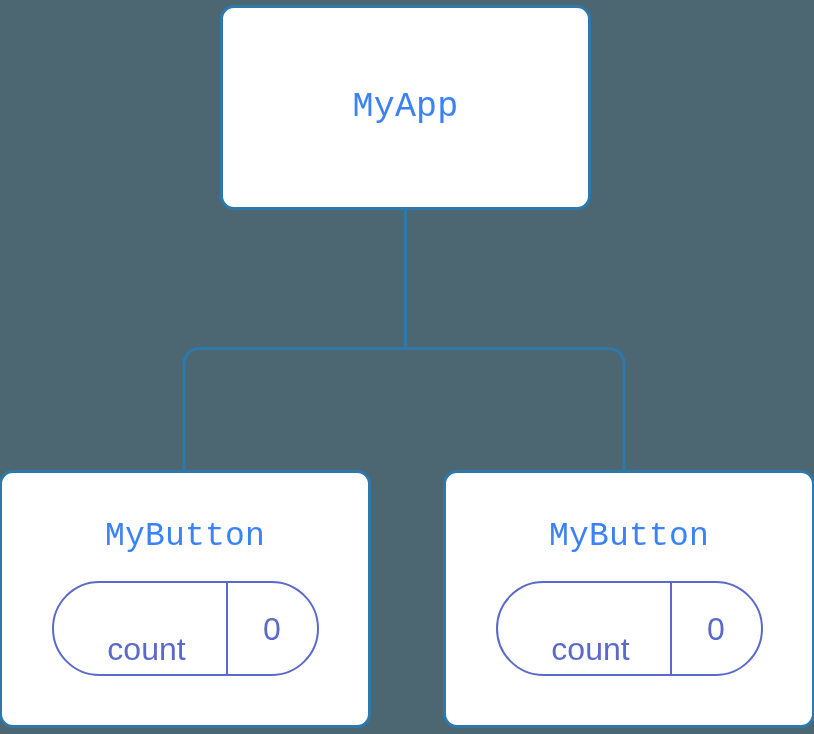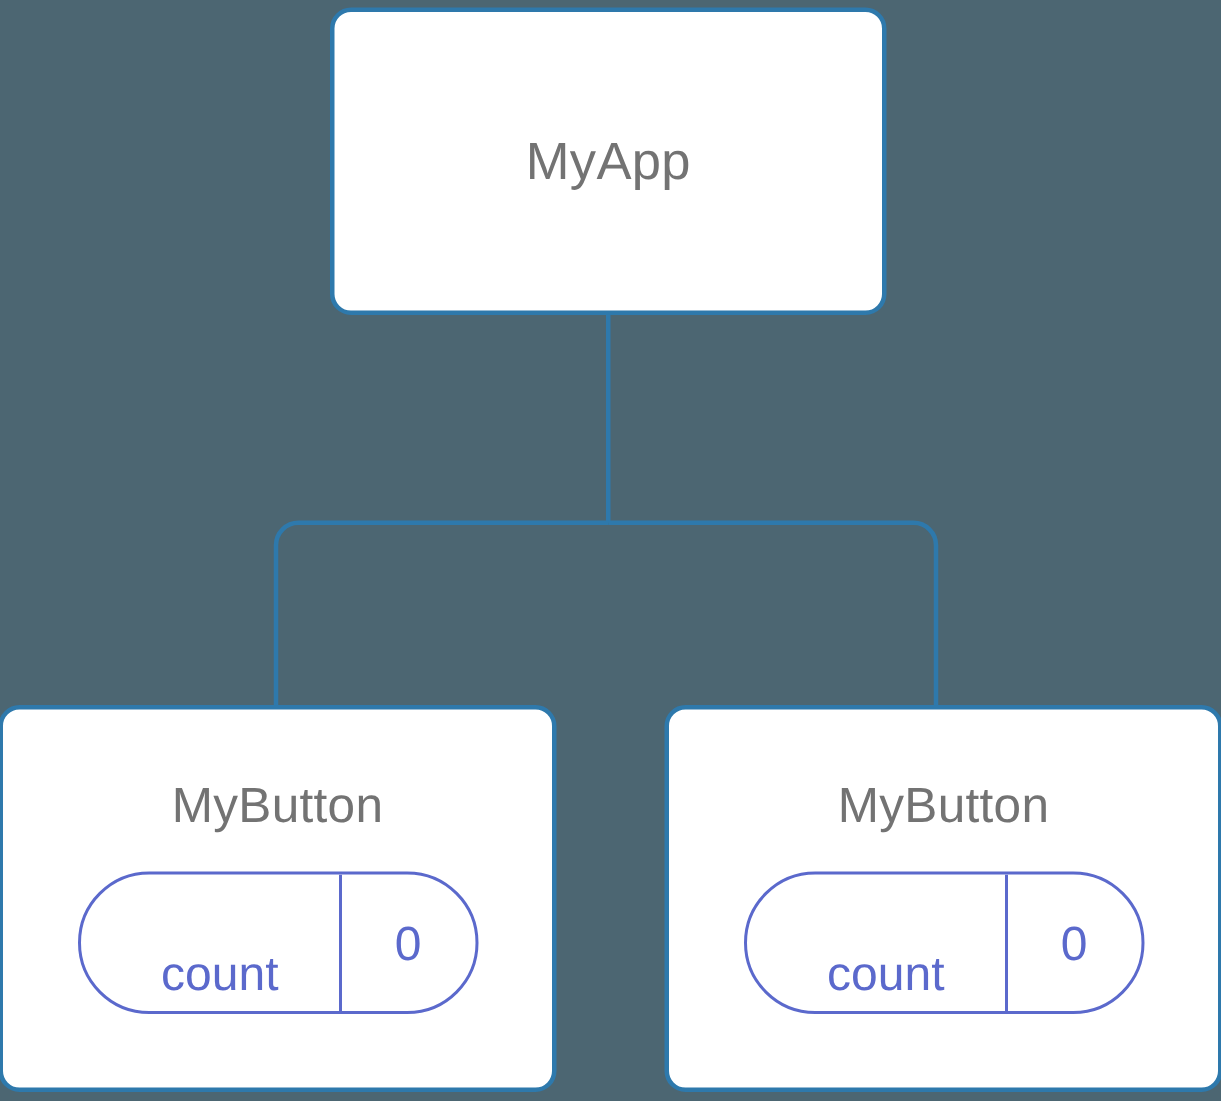--- a/index.html
+++ b/index.html
@@ -34,23 +34,24 @@
     position: absolute;
     background: #ffffff;
     border: 3px solid #2e79ac;
     border-radius: 14px;
     box-sizing: border-box;
     display: flex;
     flex-direction: column;
     align-items: center;
   }
   .node-title {
-    color: #737373;
+    color: #3b82f6;
     letter-spacing: 0.2px;
     white-space: nowrap;
+    font-family: Liberation Mono, monospace;
   }
 
   
   #node-root {
     left: 220px;
     top: 5px;
     width: 371px;
     height: 205px;
     justify-content: center;
   }

